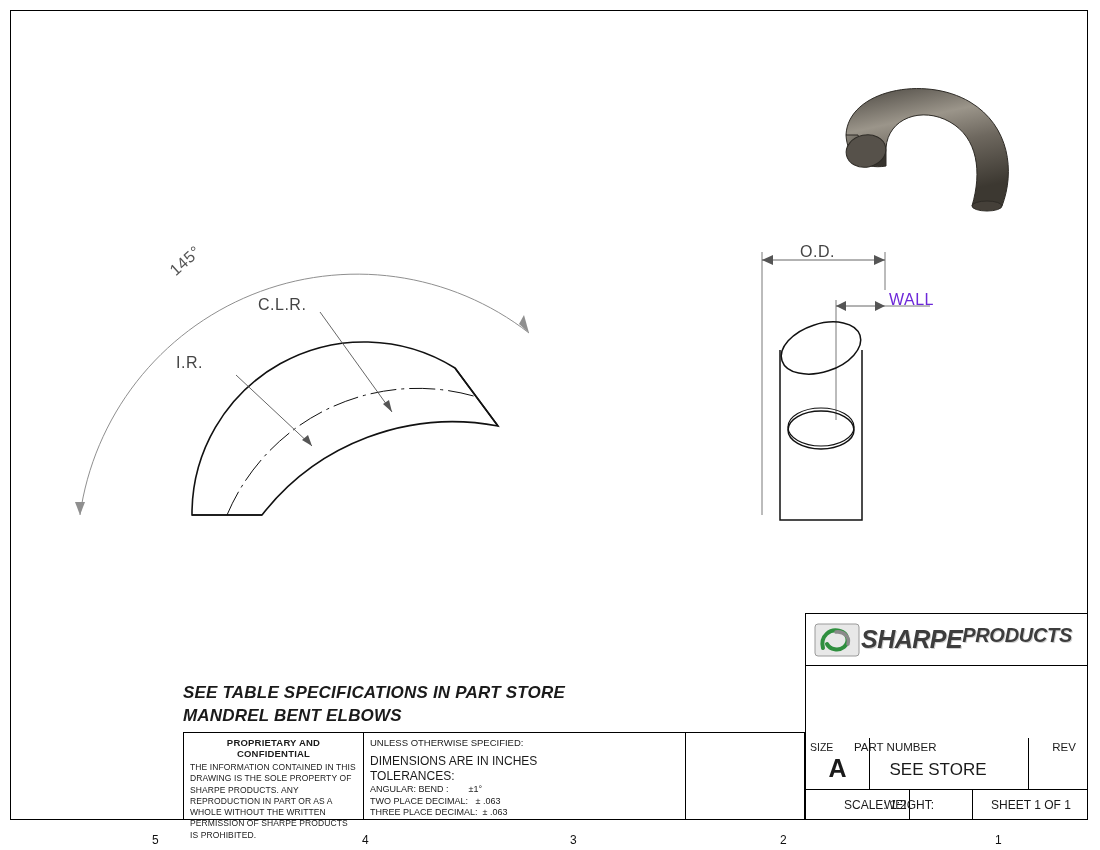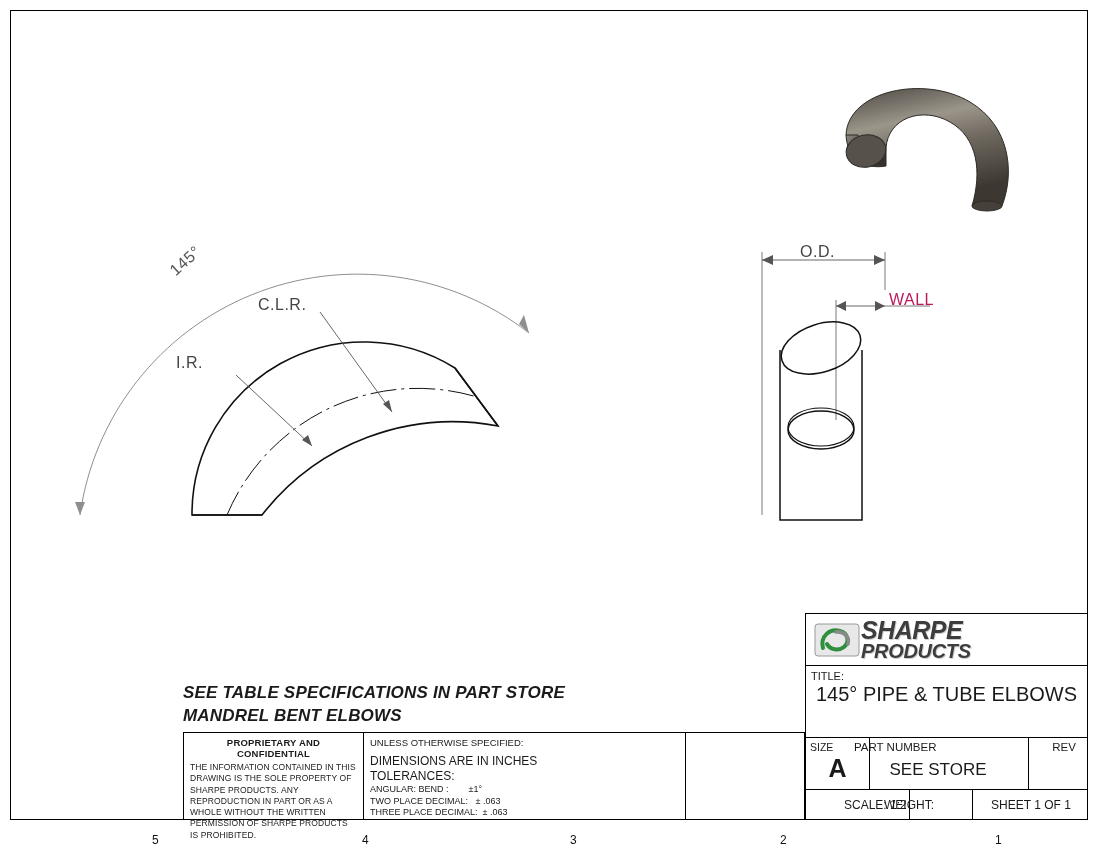--- a/index.html
+++ b/index.html
@@ -8,21 +8,21 @@
   .frame{position:absolute;left:10px;top:10px;width:1078px;height:810px;border:1.5px solid #000;box-sizing:border-box;}
   .zone-num{position:absolute;font-size:12px;color:#111;bottom:3px;}
   
   .lbl{position:absolute;font-size:14px;letter-spacing:.5px;color:#333;white-space:nowrap;}
   .lbl.big{font-size:16px;}
   
   .tb{position:absolute;left:805px;top:613px;width:283px;height:207px;border:1.5px solid #000;box-sizing:border-box;}
   .tb .row{position:absolute;left:0;right:0;box-sizing:border-box;}
   .logo-row{top:0;height:52px;border-bottom:1.2px solid #000;display:flex;align-items:center;padding-left:55px;}
   .logo-mark{position:absolute;left:8px;top:8px;width:46px;height:36px;}
-  .logo-text{display:flex;flex-direction:column;line-height:1.0;}
+  .logo-text{display:flex;flex-direction:row;line-height:1.0;}
   .logo-text .l1{font-size:25px;font-weight:bold;font-style:italic;letter-spacing:-.5px;color:#3d3d3d;
      text-shadow:1px 1px 0 #cfcfcf;}
   .logo-text .l2{font-size:20px;font-weight:bold;font-style:italic;letter-spacing:-.3px;color:#3d3d3d;
      text-shadow:1px 1px 0 #cfcfcf;margin-top:-2px;}
   .title-row{top:52px;height:72px;border-bottom:1.2px solid #000;}
   .title-row .cap{position:absolute;left:5px;top:4px;font-size:11px;}
   .title-row .val{position:absolute;left:0;right:0;top:16px;text-align:center;font-size:20px;line-height:1.25;}
   .pn-row{top:124px;height:52px;border-bottom:1.2px solid #000;}
   .pn-size{position:absolute;left:0;top:0;width:64px;height:100%;border-right:1.2px solid #000;box-sizing:border-box;}
   .pn-size .cap{position:absolute;left:4px;top:3px;font-size:10.5px;}
@@ -111,21 +111,21 @@
 
     <path d="M 40 120 L 40 290 L 122 290 L 122 120" fill="none" stroke="#111" stroke-width="1.5"></path>
 
     <ellipse cx="81" cy="118" rx="41" ry="24" fill="none" stroke="#111" stroke-width="1.5" transform="rotate(-18 81 118)"></ellipse>
 
     <ellipse cx="81" cy="200" rx="33" ry="19" fill="none" stroke="#111" stroke-width="1.5"></ellipse>
     <ellipse cx="81" cy="197" rx="33" ry="19" fill="none" stroke="#111" stroke-width="1.2"></ellipse>
   </svg>
 
   <div class="lbl big" style="left:800px;top:243px;color:#444;">O.D.</div>
-  <div class="lbl big" style="left:889px;top:291px;color:#be185d;">WALL</div>
+  <div class="lbl big" style="left:889px;top:291px;color:#6d28d9;">WALL</div>
 
   <svg width="230" height="150" style="position:absolute;left:830px;top:80px">
     <defs>
       <linearGradient id="g1" x1="0" y1="0" x2="0.3" y2="1">
         <stop offset="0%" stop-color="#4a4640"></stop>
         <stop offset="35%" stop-color="#9b958a"></stop>
         <stop offset="60%" stop-color="#6e685f"></stop>
         <stop offset="100%" stop-color="#3c3831"></stop>
       </linearGradient>
       <linearGradient id="g2" x1="0" y1="0" x2="1" y2="0.6">
@@ -172,24 +172,20 @@
         <rect x="1" y="2" width="44" height="32" rx="3" fill="#e8e8e8" stroke="#9a9a9a"></rect>
         <path d="M9 26 C6 14, 16 6, 26 9 C34 11, 36 20, 30 25 C25 29, 16 28, 13 22" fill="none" stroke="#2f8f3f" stroke-width="4" stroke-linecap="round"></path>
         <path d="M22 10 C30 9, 36 15, 34 22" fill="none" stroke="#8a8a8a" stroke-width="3.5" stroke-linecap="round"></path>
       </svg>
       <div class="logo-text">
         <span class="l1">SHARPE</span>
         <span class="l2">PRODUCTS</span>
       </div>
     </div>
 
-    <div class="row title-row">
-      <span class="cap">TITLE:</span>
-      <div class="val">145° PIPE &amp; TUBE ELBOWS</div>
-    </div>
 
     <div class="row pn-row">
       <div class="pn-size">
         <span class="cap">SIZE</span>
         <div class="val">A</div>
       </div>
       <div class="pn-mid">
         <span class="cap">PART NUMBER</span>
         <div class="val">SEE STORE</div>
       </div>

